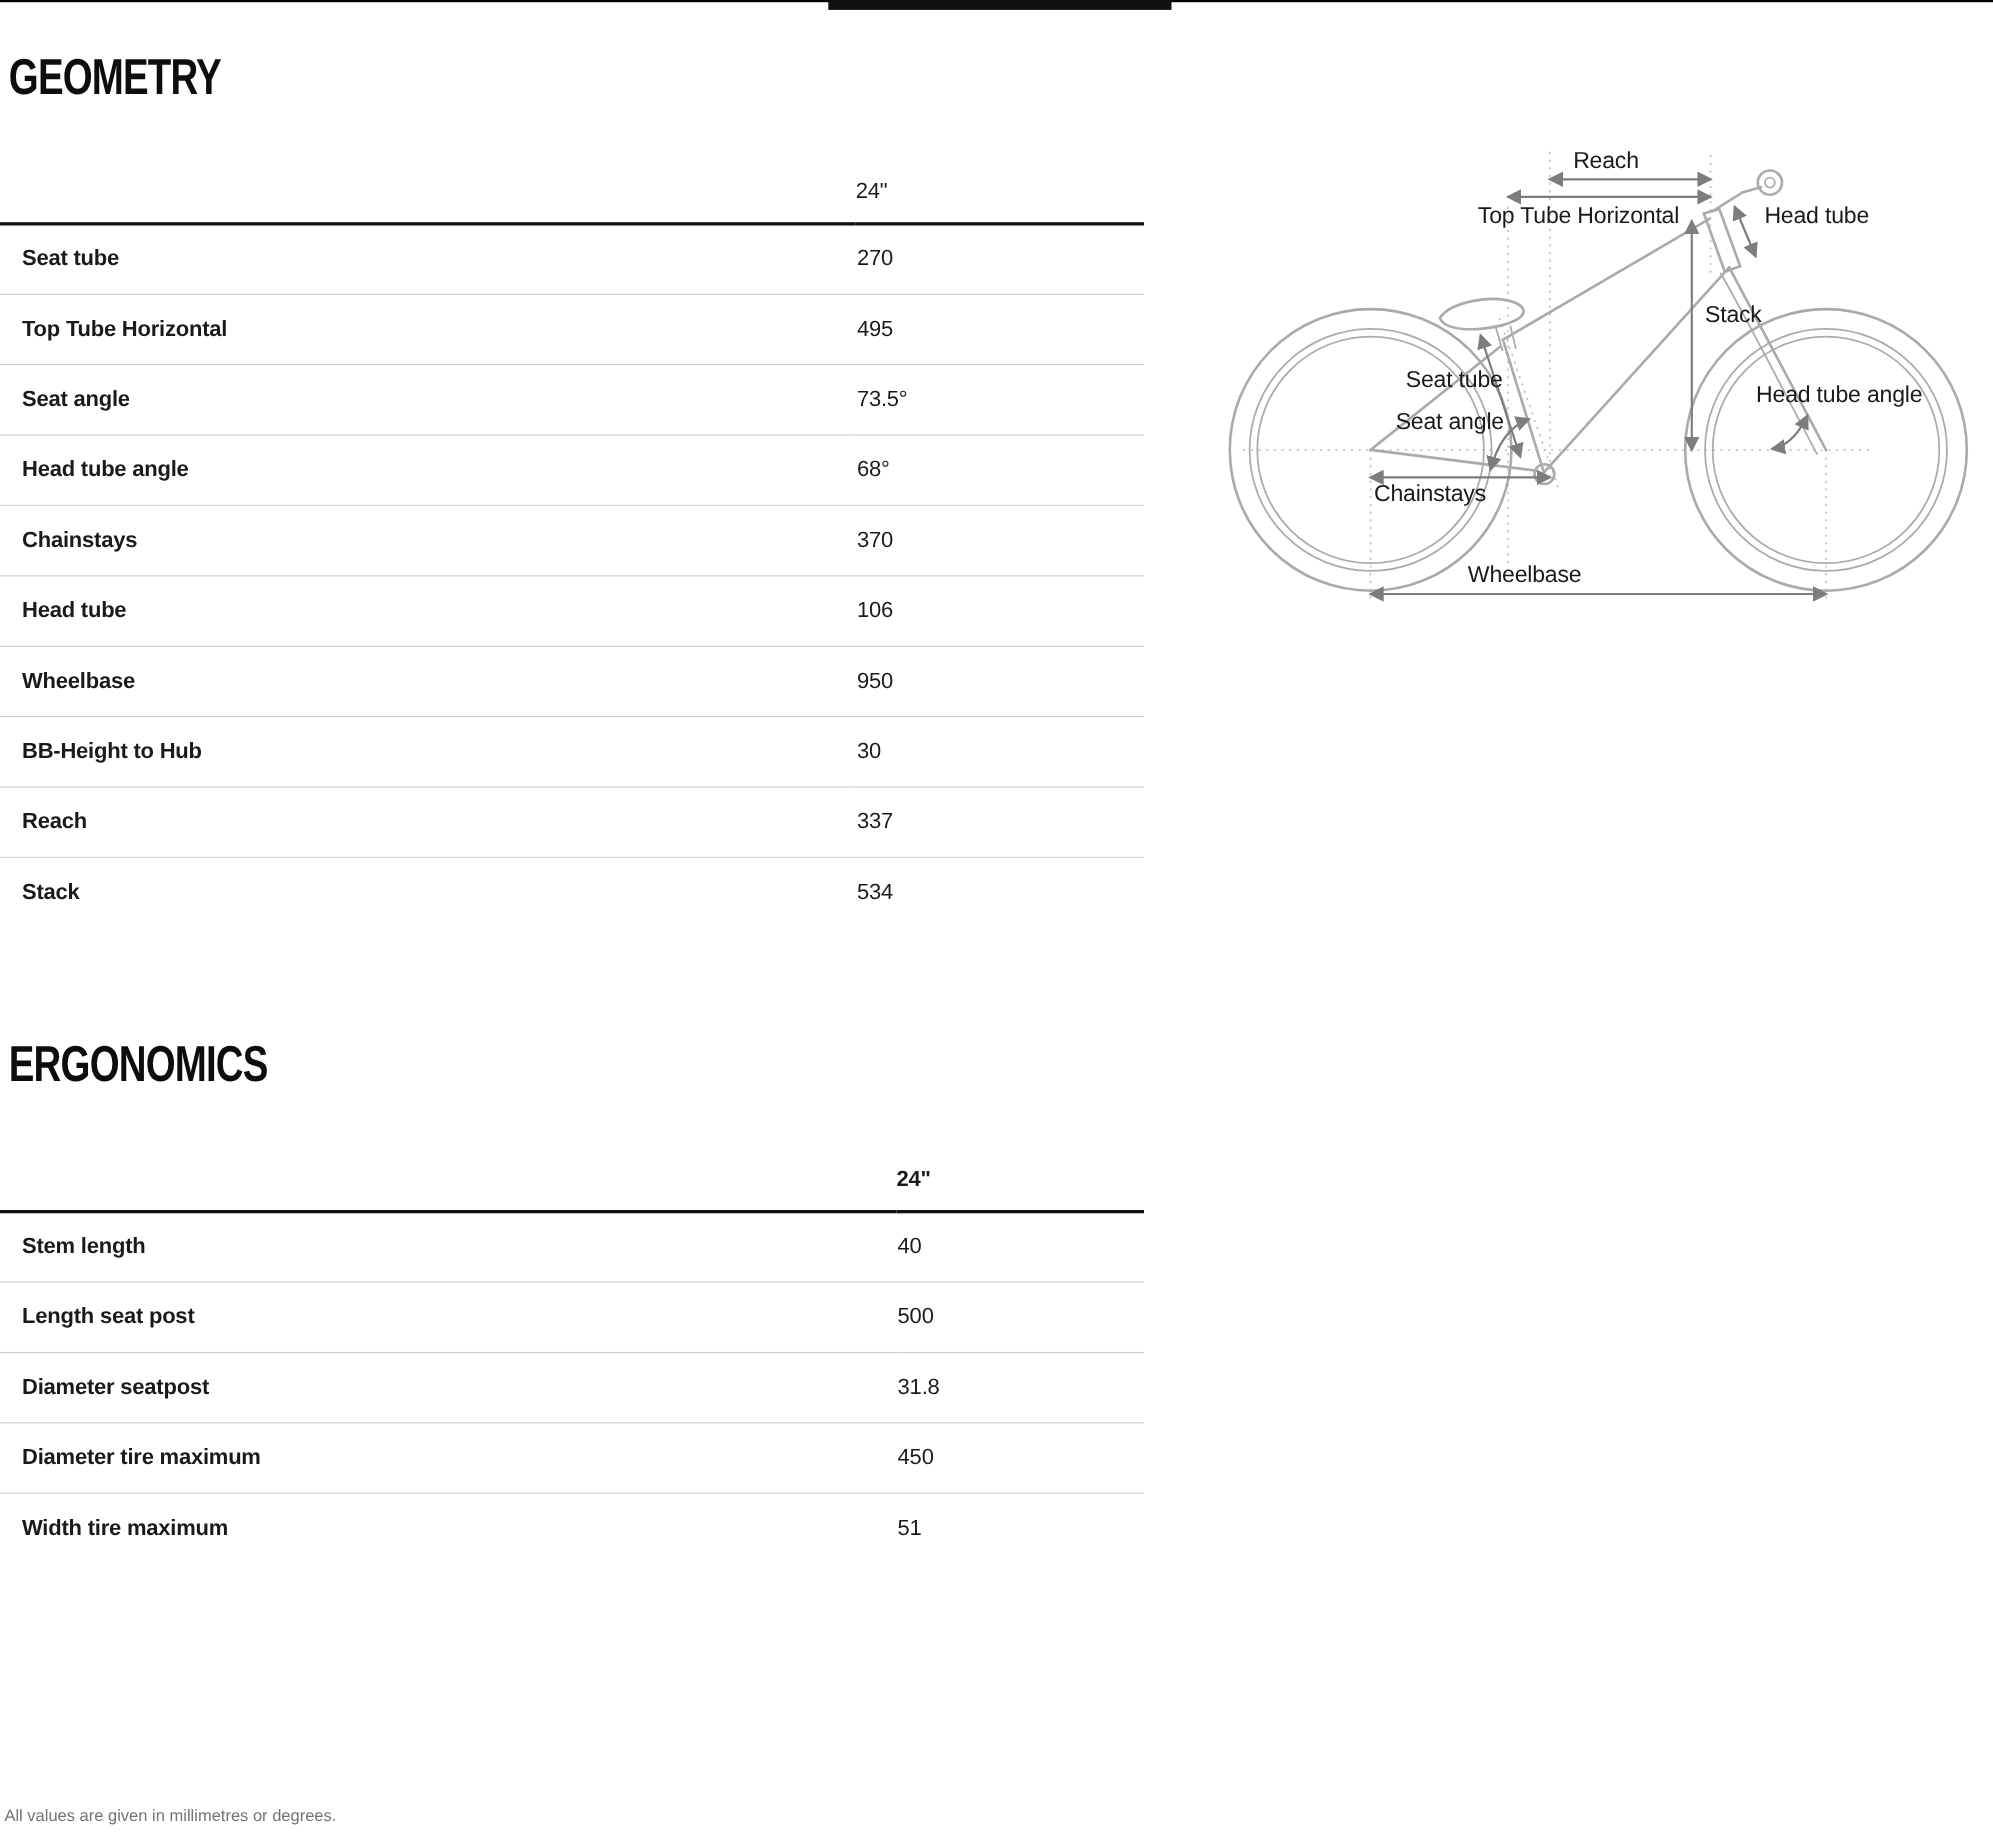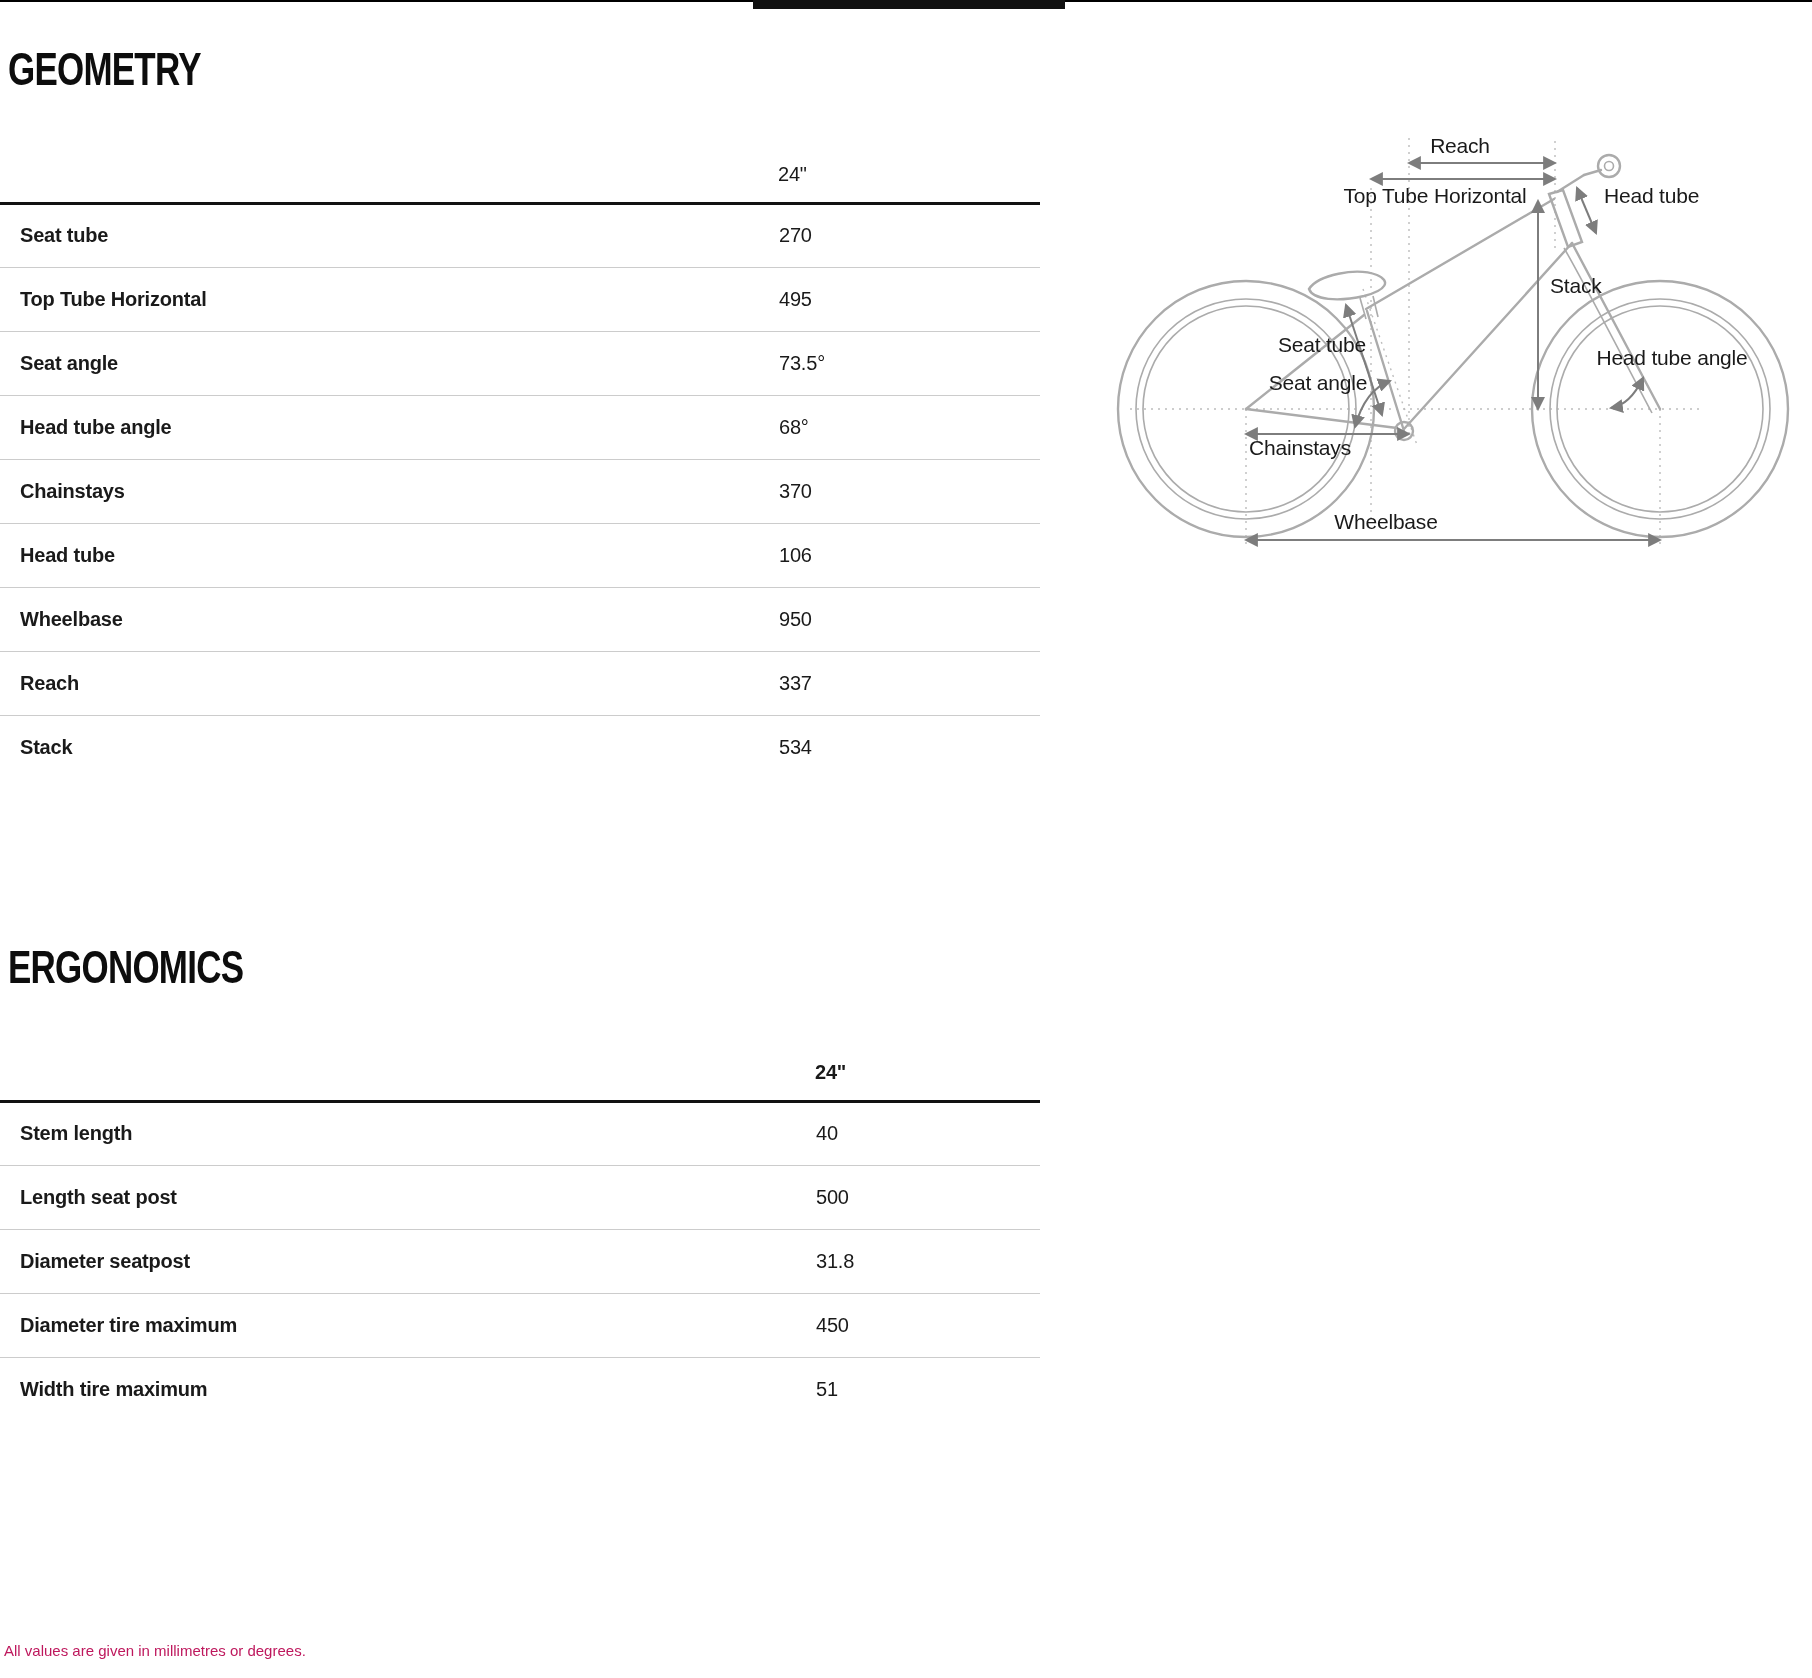--- a/index.html
+++ b/index.html
@@ -35,21 +35,21 @@
   #geo-table th  { font-weight:400; }
   #ergo-table th { font-weight:700; }
   table.spec tbody tr { height:64px; border-bottom:1px solid #cccccc; }
   table.spec tbody tr:last-child { border-bottom:none; }
   table.spec td { font-size:20px; letter-spacing:-0.2px; vertical-align:middle; }
   table.spec td.lbl { font-weight:700; padding-left:20px; }
   table.spec td.val { font-weight:400; }
 
   .footer-note {
     position:absolute; left:4px; top:1642px;
-    font-size:15px; color:#be185d;
+    font-size:15px; color:#737373;
   }
 
   #diagram { position:absolute; left:1060px; top:93px; }
   .bike   { stroke:#ababab; stroke-width:2.4; fill:none; stroke-linecap:round; }
   .bike2  { stroke:#ababab; stroke-width:1.6; fill:none; }
   .dash   { stroke:#bdbdbd; stroke-width:1.4; fill:none; stroke-dasharray:2 5; }
   .dim    { stroke:#7d7d7d; stroke-width:2; fill:none; }
   .arc    { stroke:#7d7d7d; stroke-width:2; fill:none; }
   .dlabel { font-size:21px; fill:#1a1a1a; letter-spacing:-0.2px; }
 </style>
@@ -95,20 +95,24 @@
       </tr>
       <tr>
         <td class="lbl">Head tube</td>
         <td class="val">106</td>
       </tr>
       <tr>
         <td class="lbl">Wheelbase</td>
         <td class="val">950</td>
       </tr>
       <tr>
+        <td class="lbl">BB-Height to Hub</td>
+        <td class="val">30</td>
+      </tr>
+      <tr>
         <td class="lbl">Reach</td>
         <td class="val">337</td>
       </tr>
       <tr>
         <td class="lbl">Stack</td>
         <td class="val">534</td>
       </tr>
     </tbody>
 </table>
 

